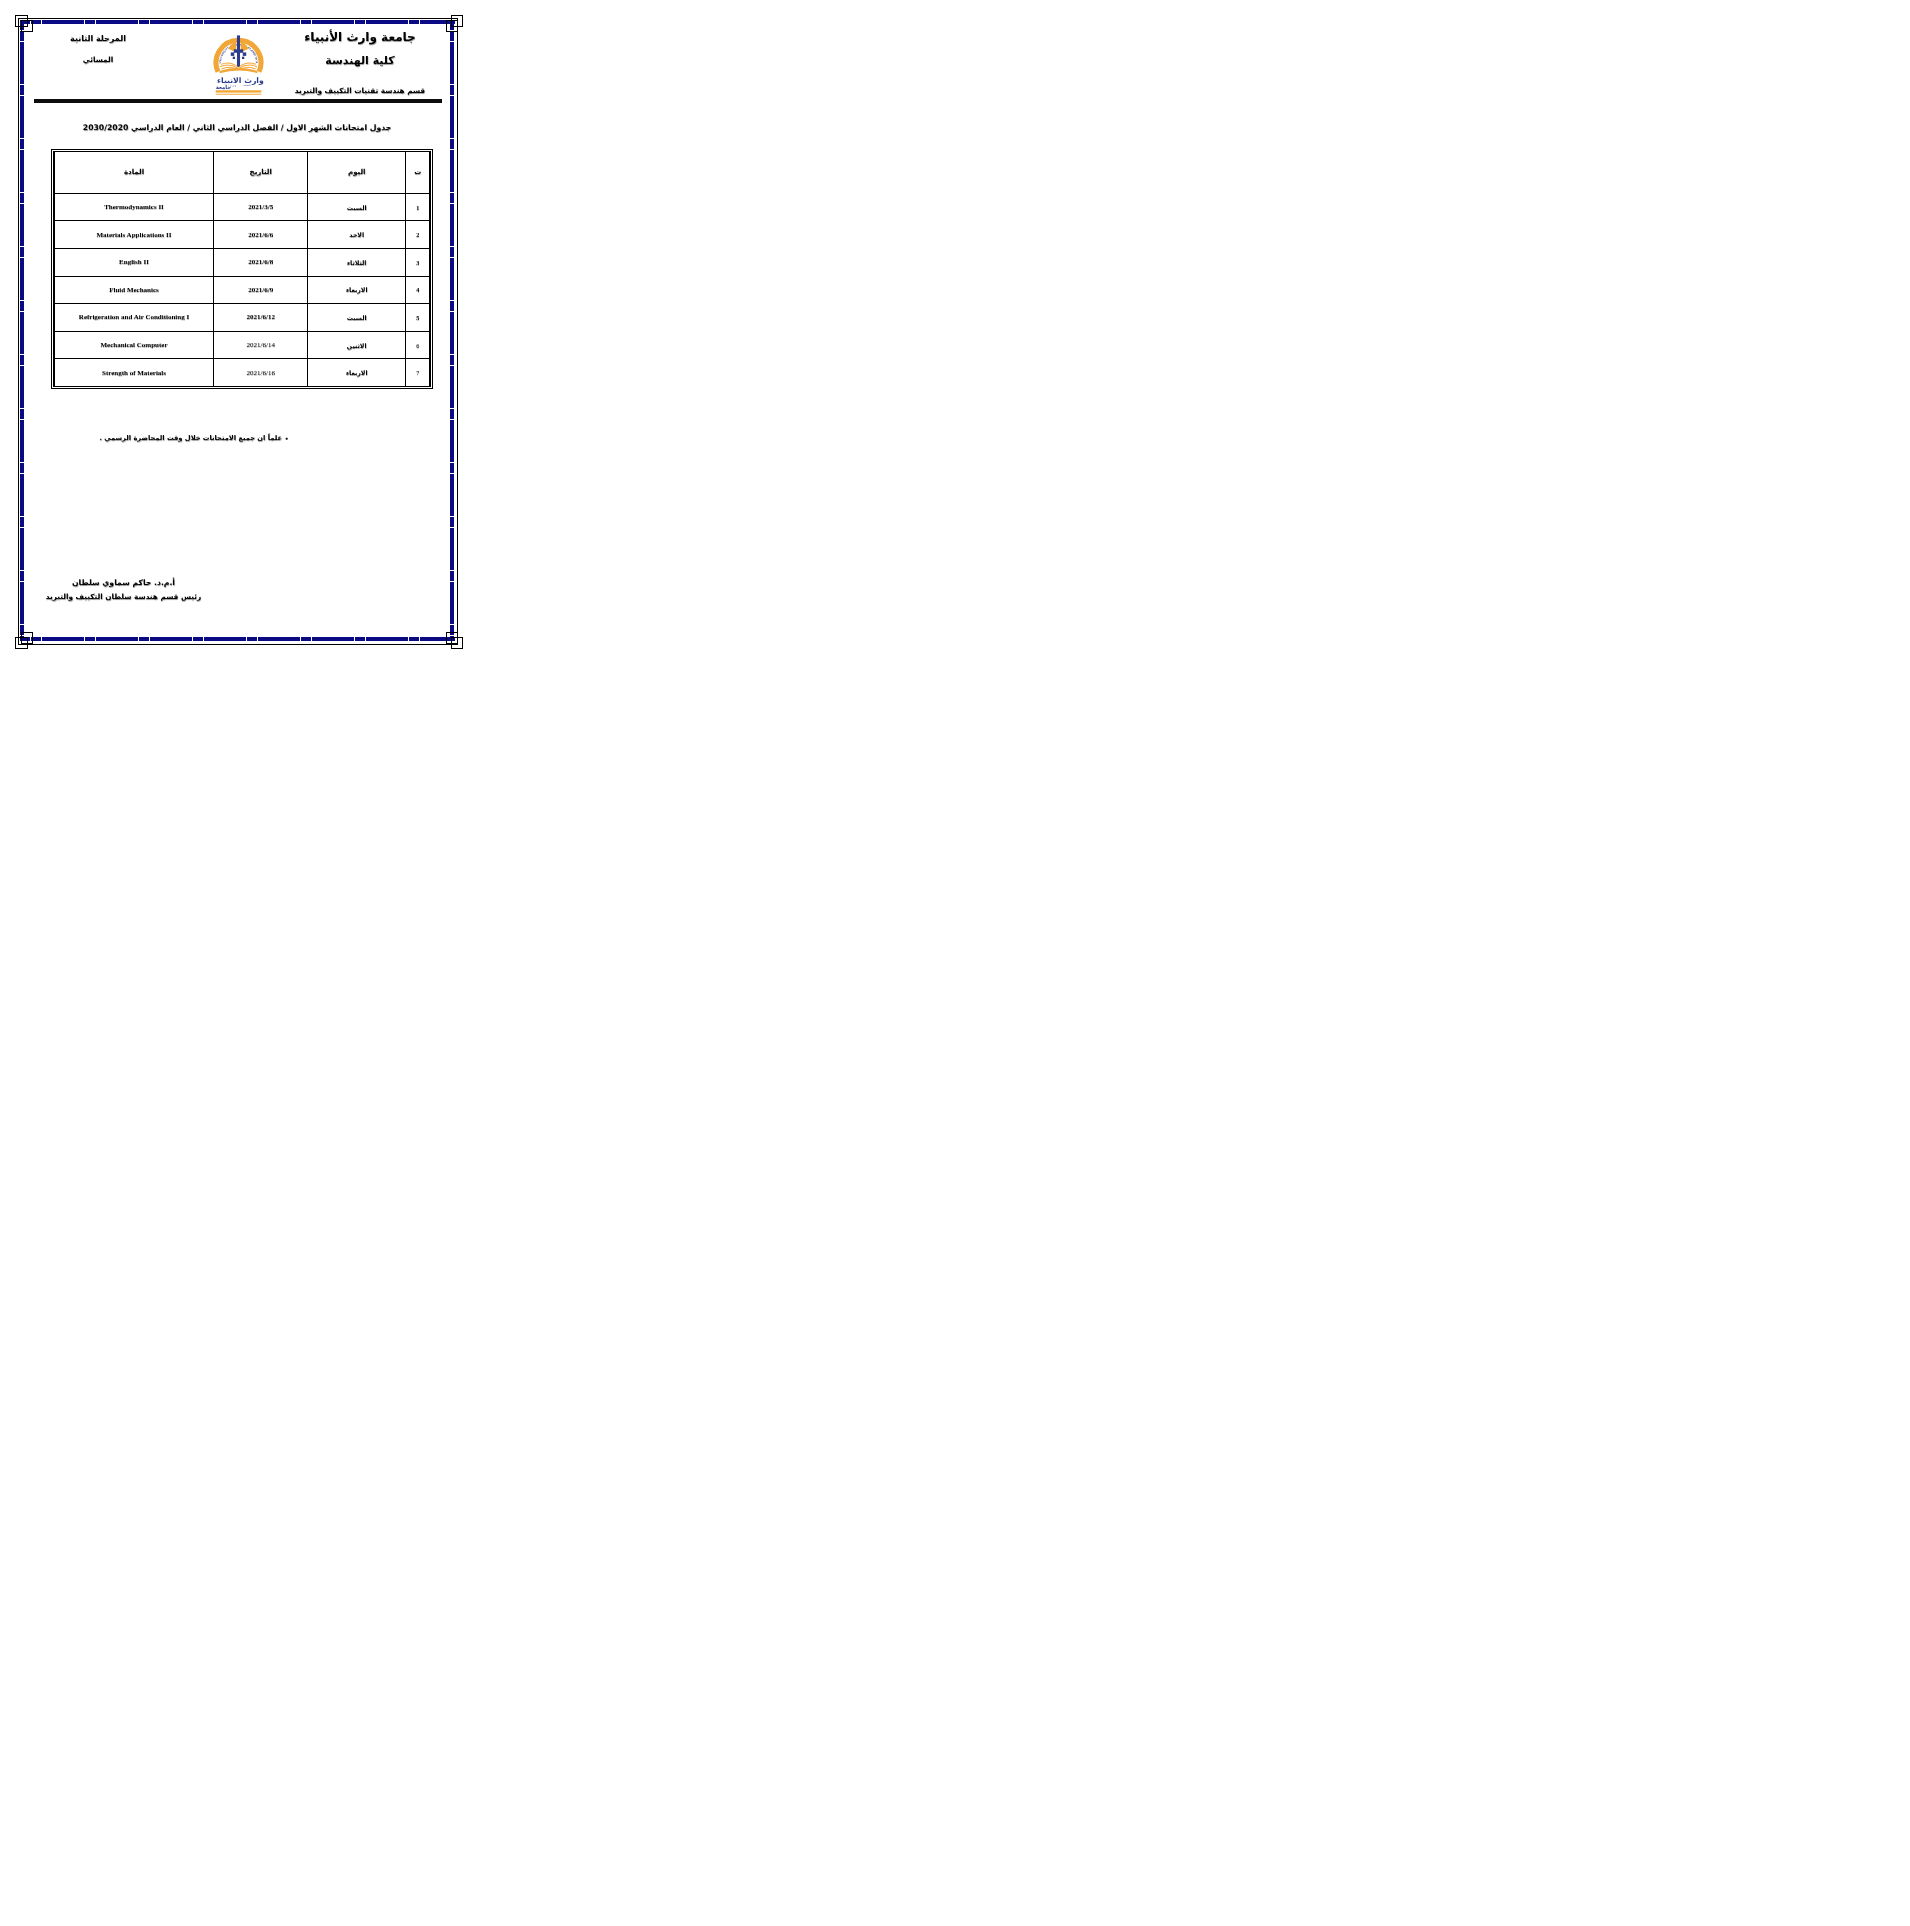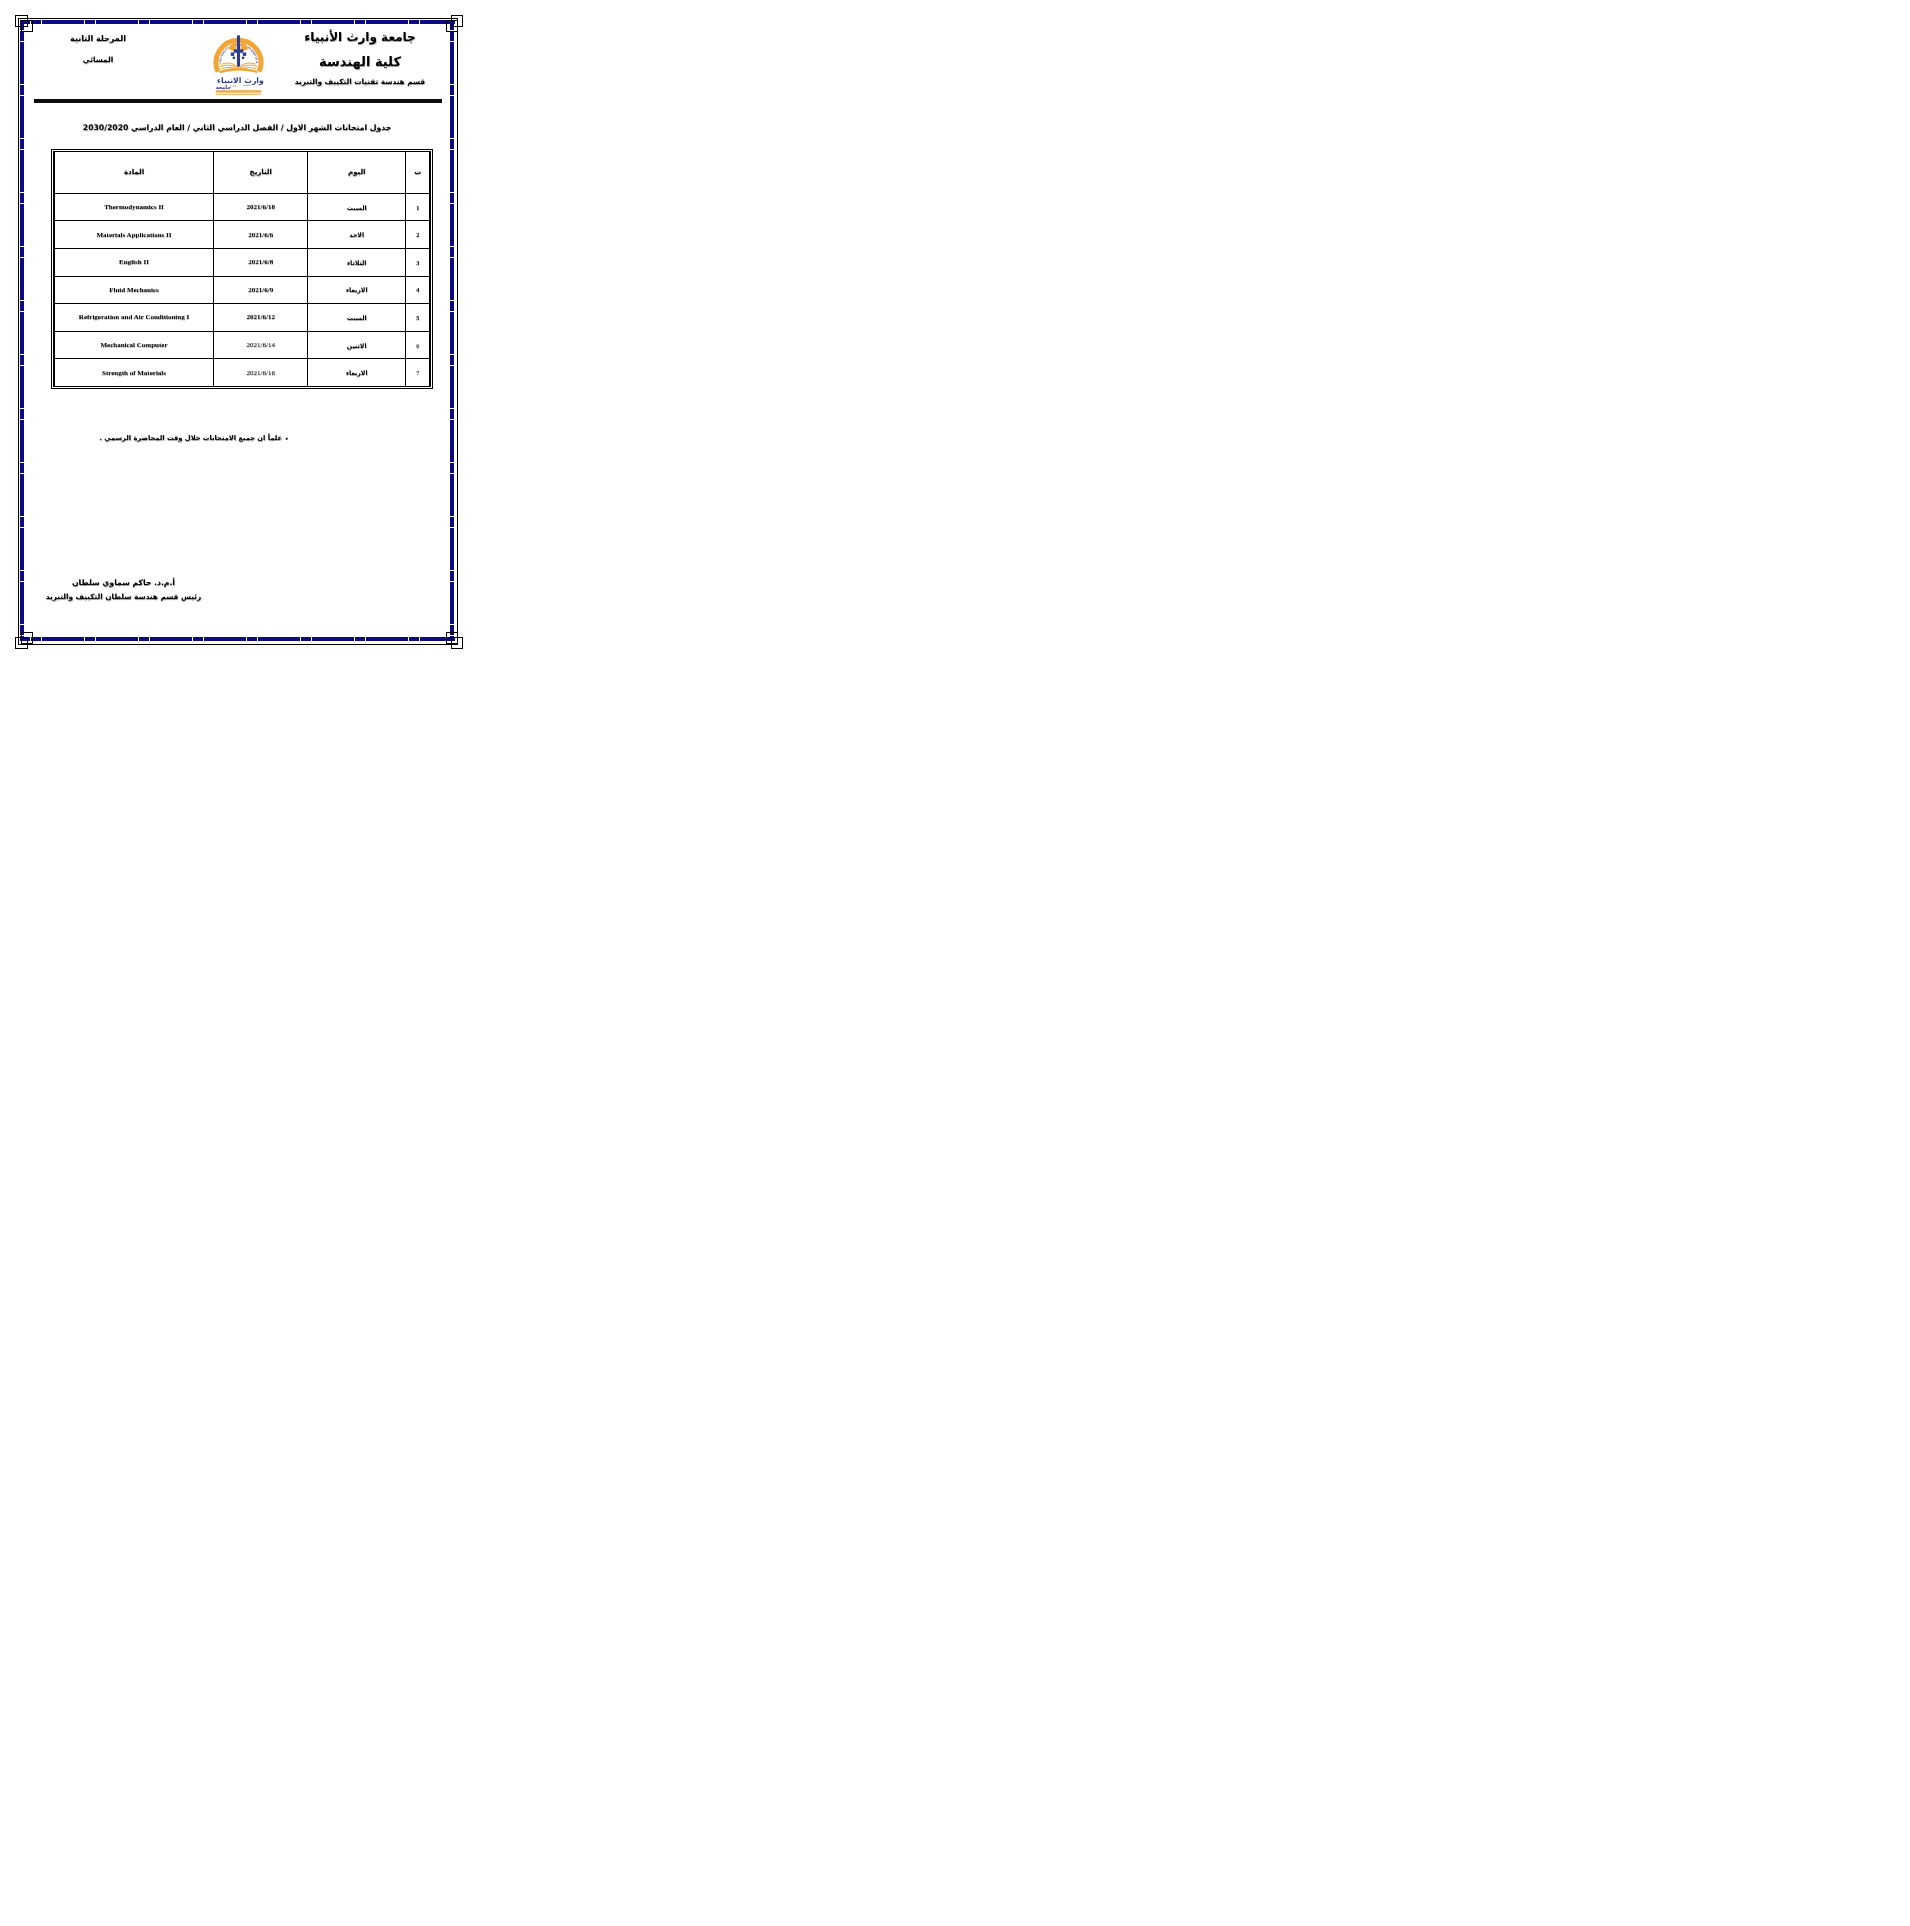--- a/index.html
+++ b/index.html
@@ -16,21 +16,21 @@
   .bar-bottom{left:20px;top:637px;width:435px;}
   .bar-left{left:20px;top:20px;height:621px;}
   .bar-right{left:450px;top:20px;height:621px;}
   .sq{position:absolute;width:10.4px;height:9.6px;border:1.2px solid #000;background:transparent;}
 
   
   .arabic{font-family:"DejaVu Sans",sans-serif;font-weight:bold;direction:rtl;}
   .shadowed{text-shadow:0.4px 1px 0.8px #969696;}
   .org-block{position:absolute;left:285px;top:31px;width:150px;text-align:center;line-height:1.15;}
   .org-line1{font-size:12px;margin-bottom:10px;}
-  .org-line2{font-size:13px;margin-bottom:8px;}
+  .org-line2{font-size:11px;margin-bottom:20px;}
   .org-line3{font-size:7.3px;}
   .stage-block{position:absolute;left:42px;top:34px;width:112px;text-align:center;}
   .stage-line1{font-size:8px;}
   .stage-line2{font-size:7.3px;margin-top:11.6px;}
 
   .logo-wrap{position:absolute;left:209px;top:30px;width:59px;height:68px;}
 
   .divider{position:absolute;left:34px;top:99px;width:408px;}
   .divider .thick{height:2.7px;background:#0d0d0d;}
   .divider .thin{height:0.8px;background:#0d0d0d;margin-top:0.4px;}
@@ -148,21 +148,21 @@
         <tbody>
             <tr>
           <th class="arabic shadowed">ت</th>
           <th class="arabic shadowed">اليوم</th>
           <th class="arabic shadowed">التاريخ</th>
           <th class="arabic shadowed">المادة</th>
         </tr>
         <tr>
           <td class="cell-no">1</td>
           <td class="cell-day">السبت</td>
-          <td class="cell-date">2021/6/18</td>
+          <td class="cell-date">2021/3/5</td>
           <td class="cell-subject">Thermodynamics II</td>
         </tr>
         <tr>
           <td class="cell-no">2</td>
           <td class="cell-day">الاحد</td>
           <td class="cell-date">2021/6/6</td>
           <td class="cell-subject">Materials Applications II</td>
         </tr>
         <tr>
           <td class="cell-no">3</td>

